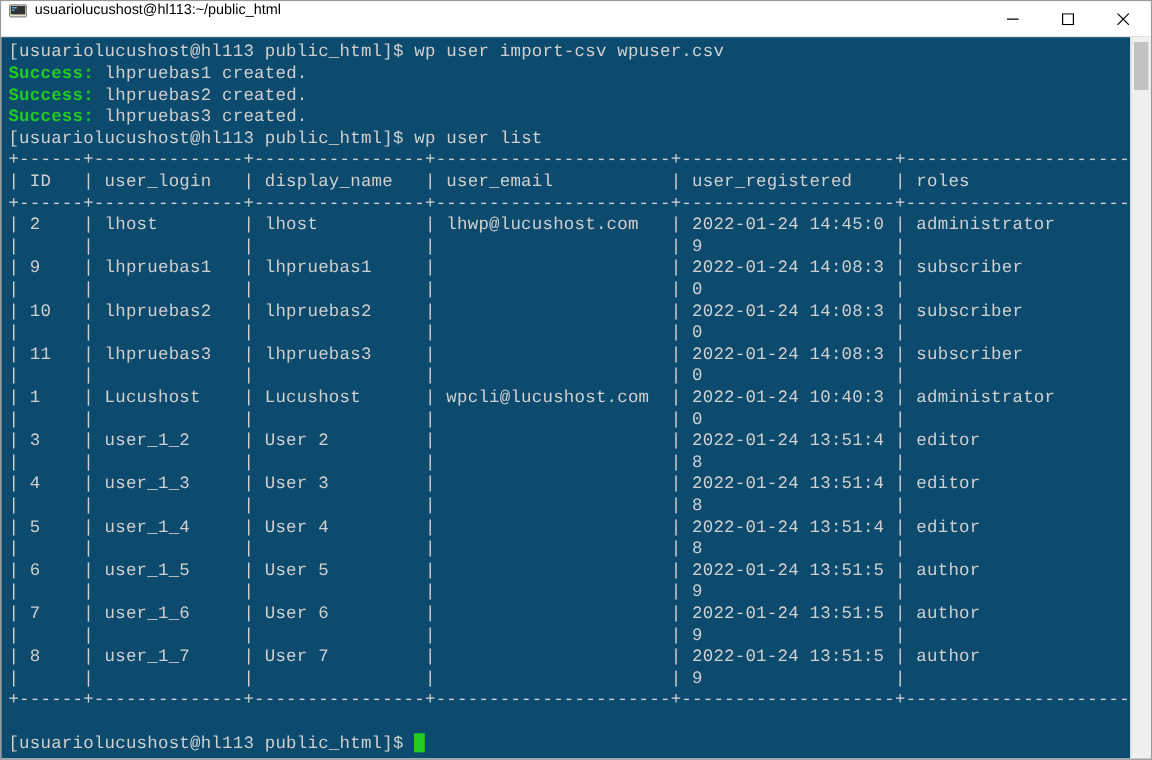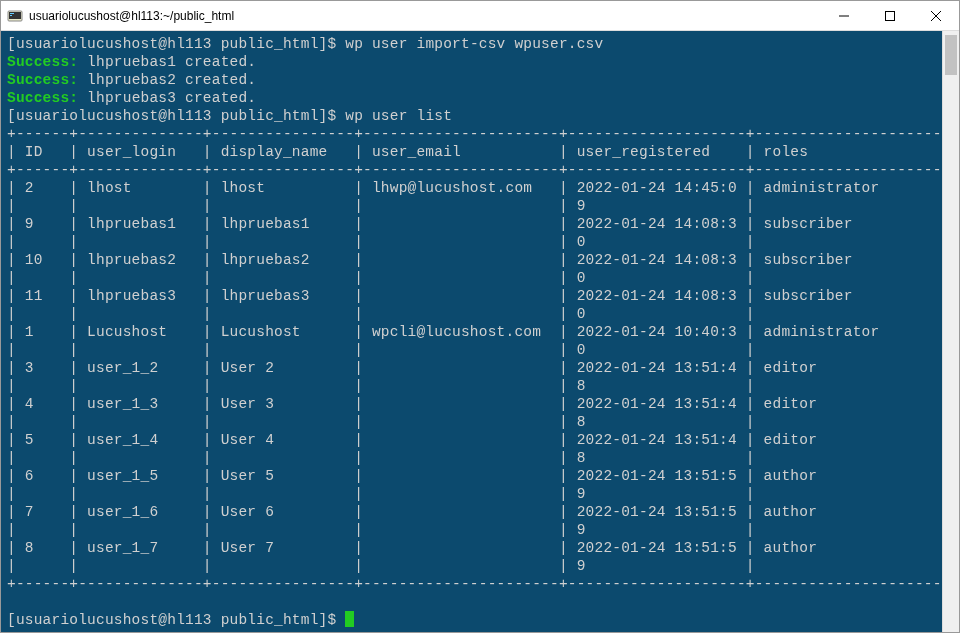--- a/index.html
+++ b/index.html
@@ -8,21 +8,21 @@
     background: #fff;
     width: 960px;
     height: 633px;
     overflow: hidden;
     border: 1px solid #999;
   }
   .titlebar {
     height: 30px;
     background: #fff;
     display: flex;
-    align-items: center;
+    align-items: flex-start;
     padding: 0 0 0 6px;
     border-bottom: 1px solid #ddd;
   }
   .app-icon {
     width: 16px;
     height: 16px;
     margin-right: 6px;
     display: flex;
     align-items: center;
     justify-content: center;

